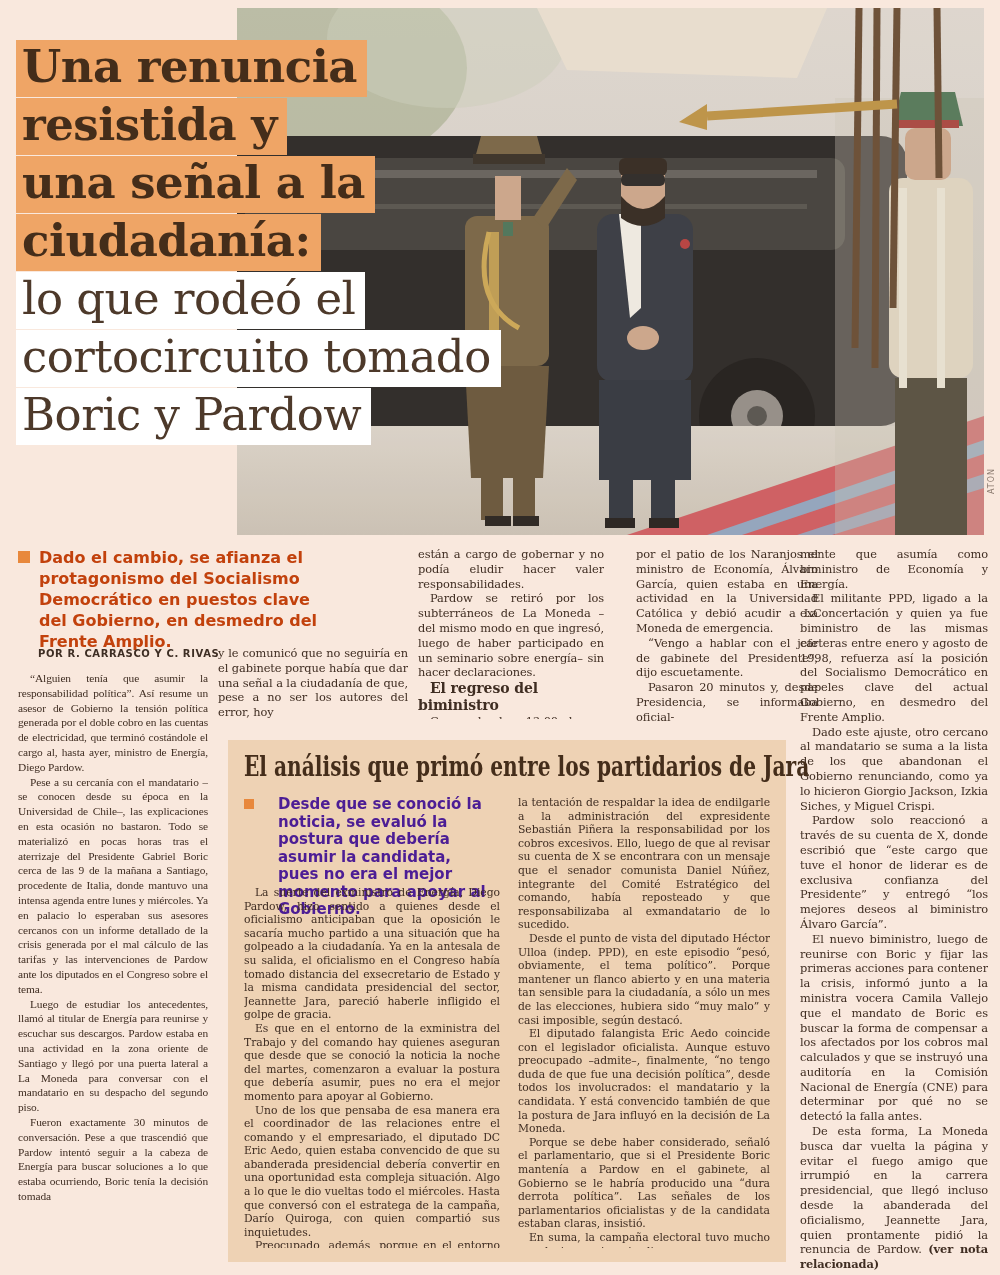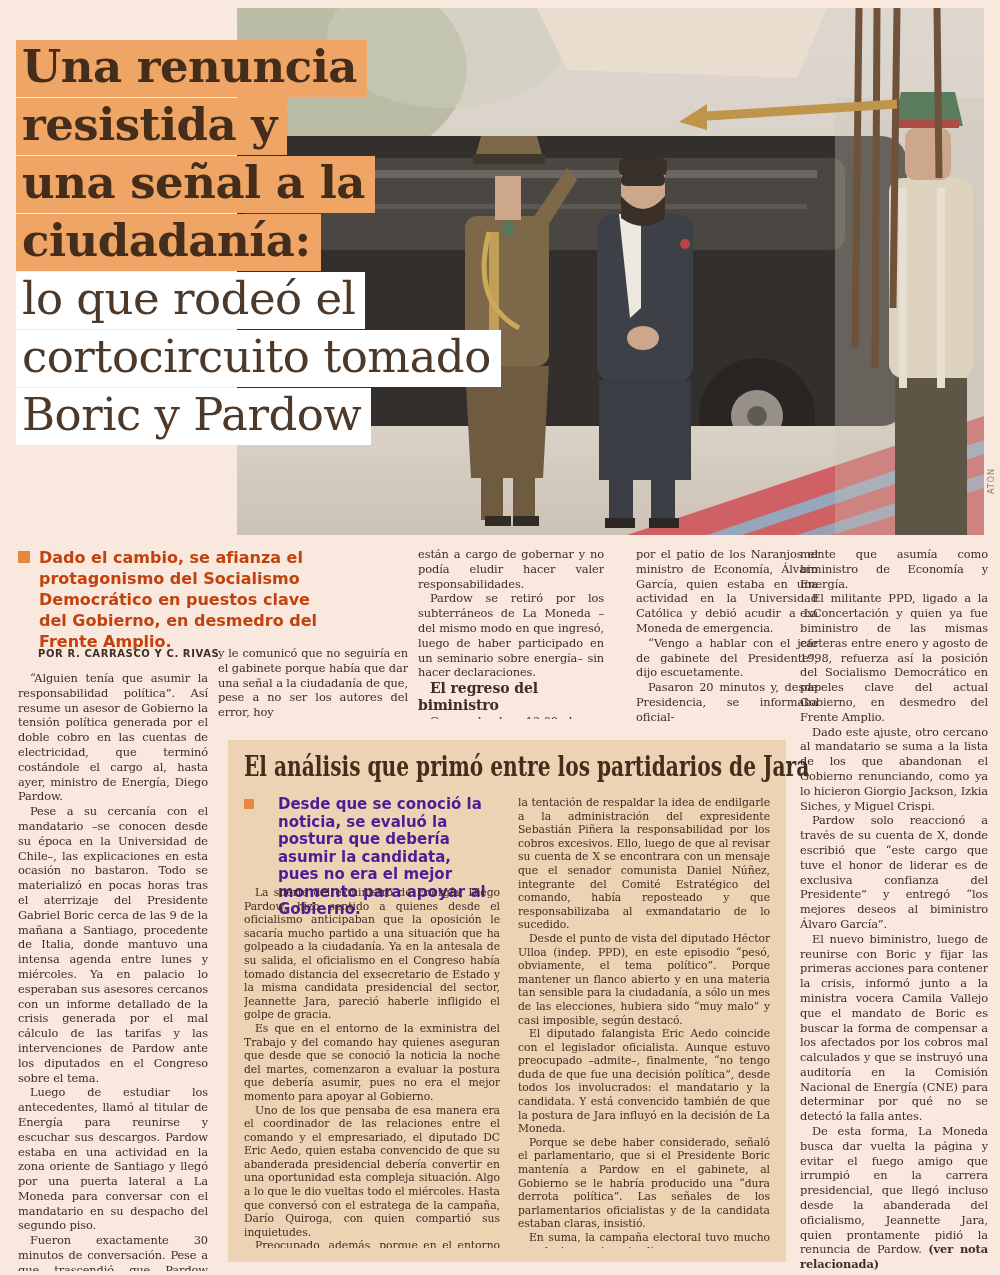--- a/index.html
+++ b/index.html
@@ -24,21 +24,21 @@
         font-family:"DejaVu Sans",sans-serif;font-weight:bold;font-size:16px;line-height:21px;color:#c2410c;}
   .sq-bullet{flex:none;width:12px;height:12px;background:#e8883c;margin-top:4px;}
   .byline{position:absolute;left:18px;top:648px;font-family:"DejaVu Sans",sans-serif;
         font-weight:bold;font-size:10px;letter-spacing:.6px;color:#3e2e24;margin-left:20px;}
 
   
   .col{position:absolute;font-size:11.4px;line-height:14.8px;letter-spacing:-0.1px;
         text-align:justify;overflow:hidden;hyphens:auto;}
   .col p{margin:0;text-indent:12px;}
   .col p.noind{text-indent:0;}
-  #col1{left:18px;top:671px;width:190px;height:600px;}
+  #col1{left:18px;top:671px;width:190px;height:600px;font-family:Liberation Serif, serif;}
   #col2{left:218px;top:646px;width:190px;height:92px;}
   #col3{left:418px;top:547px;width:186px;height:172px;}
   #col4{left:612px;top:547px;width:182px;height:192px;margin-left:24px;}
   #col5{left:800px;top:547px;width:188px;height:724px;}
   .subhead{font-weight:bold;font-size:14px;line-height:17px;margin:7px 0 3px;text-indent:0;text-align:left;}
 
   
   .box{position:absolute;left:228px;top:740px;width:558px;height:522px;background:#eed2b4;
         box-sizing:border-box;}
   .box-title{position:absolute;left:16px;top:10px;white-space:nowrap;

